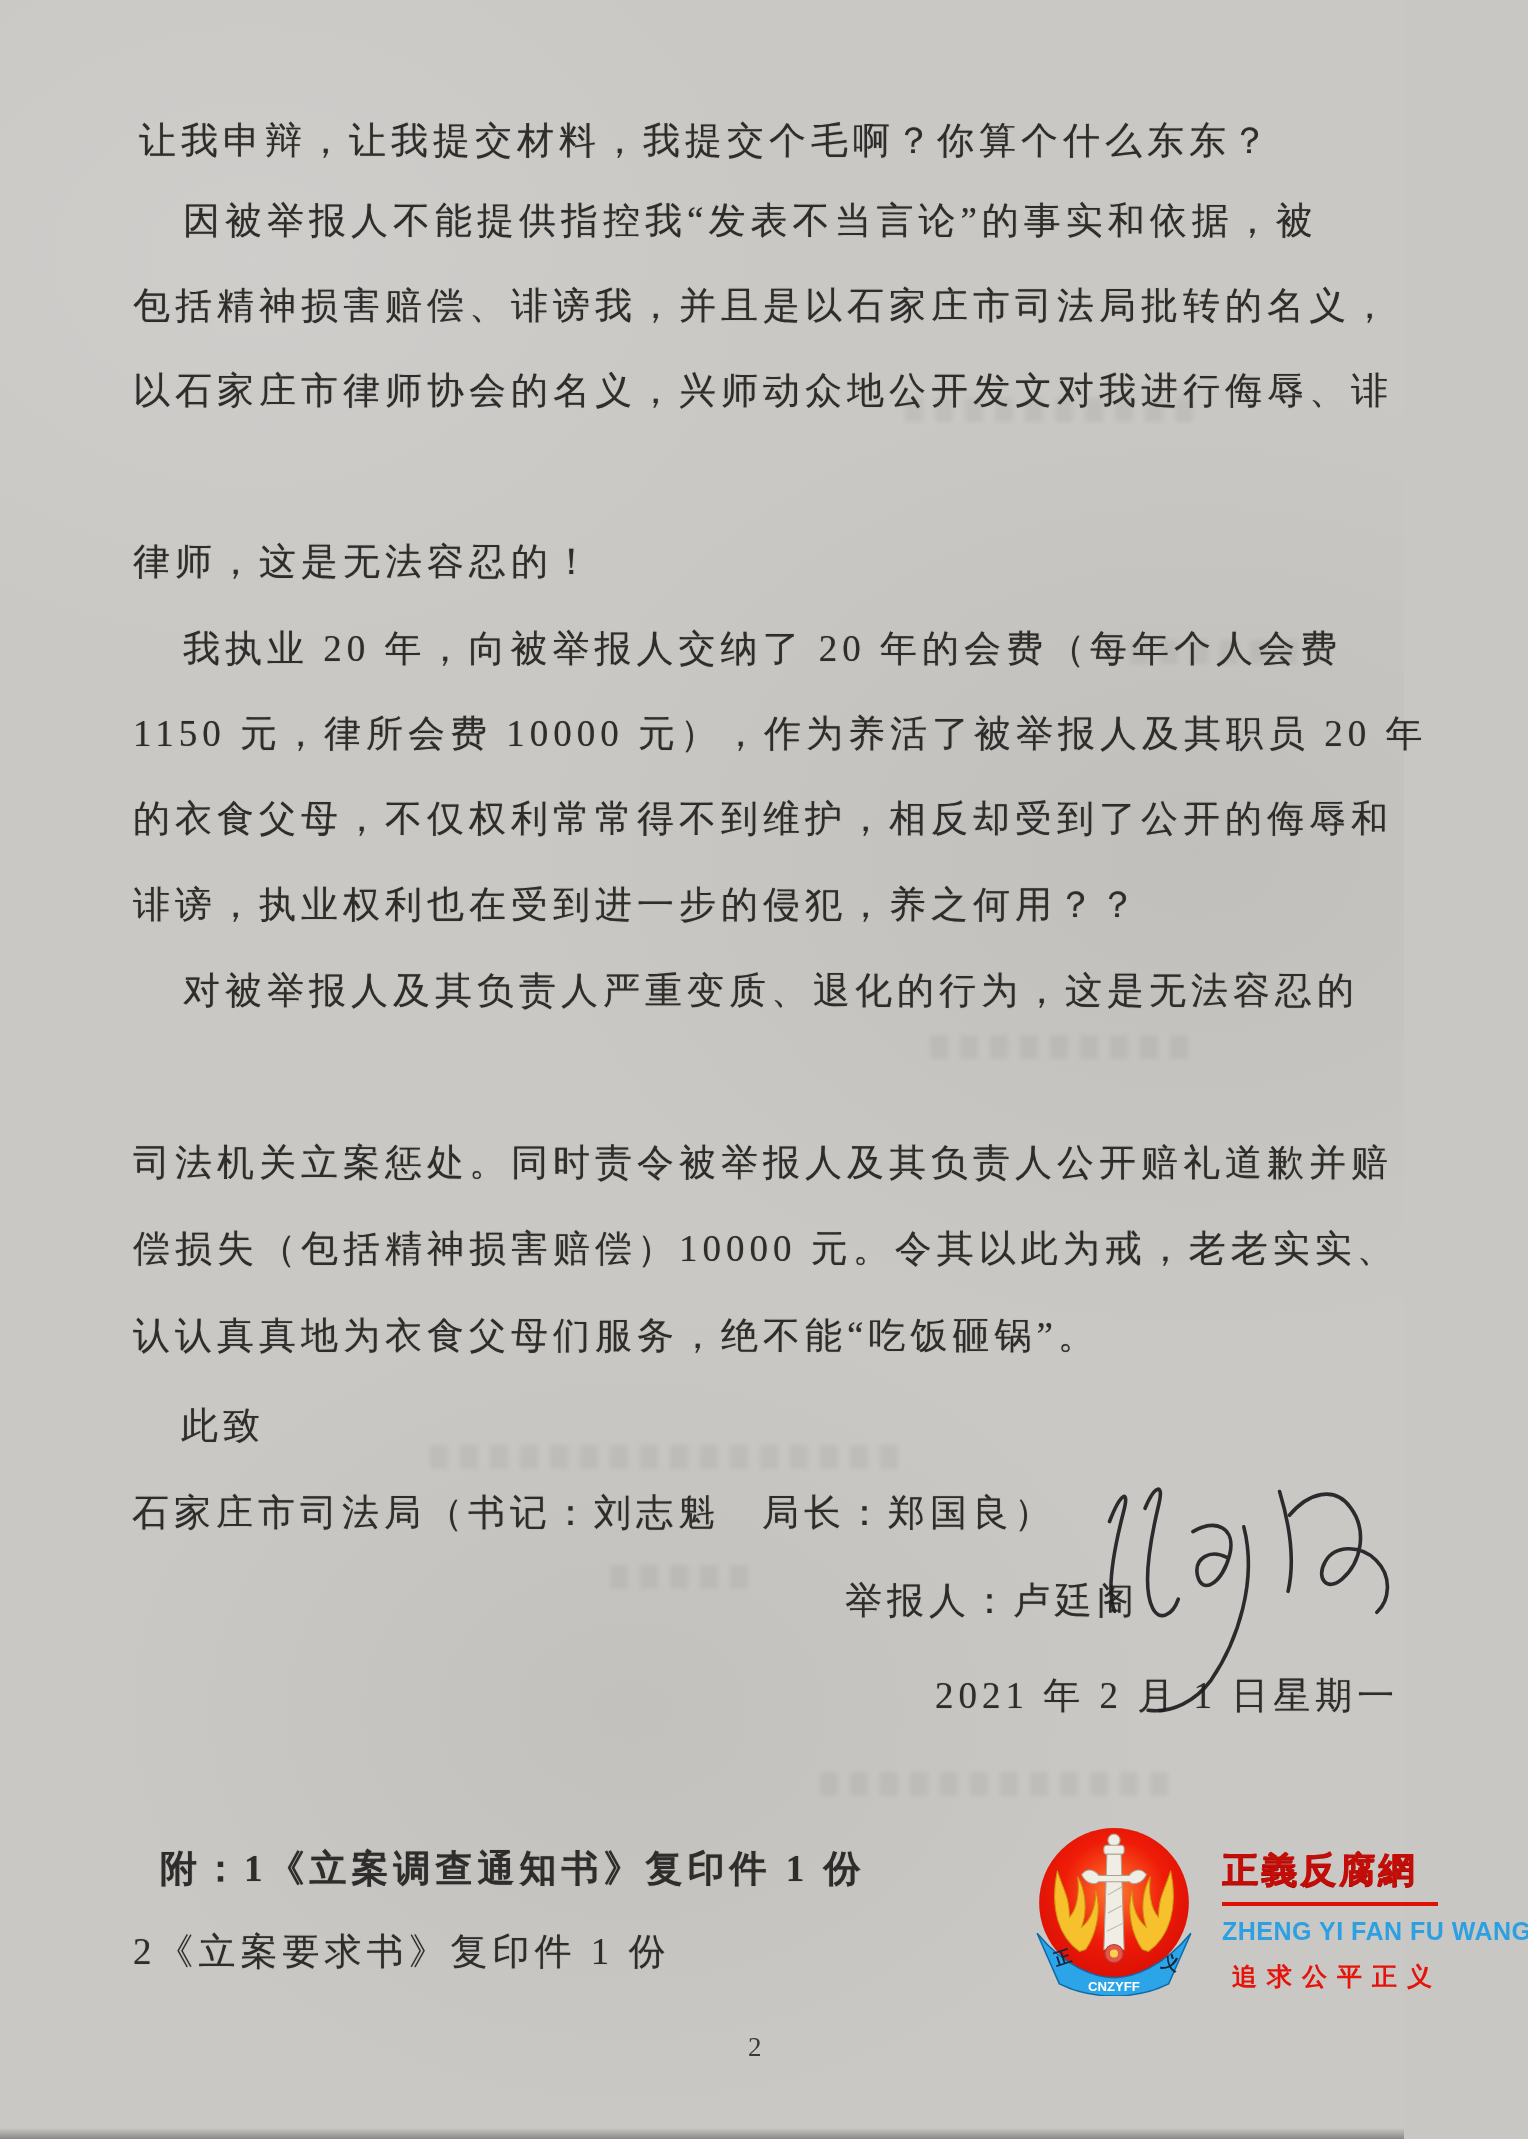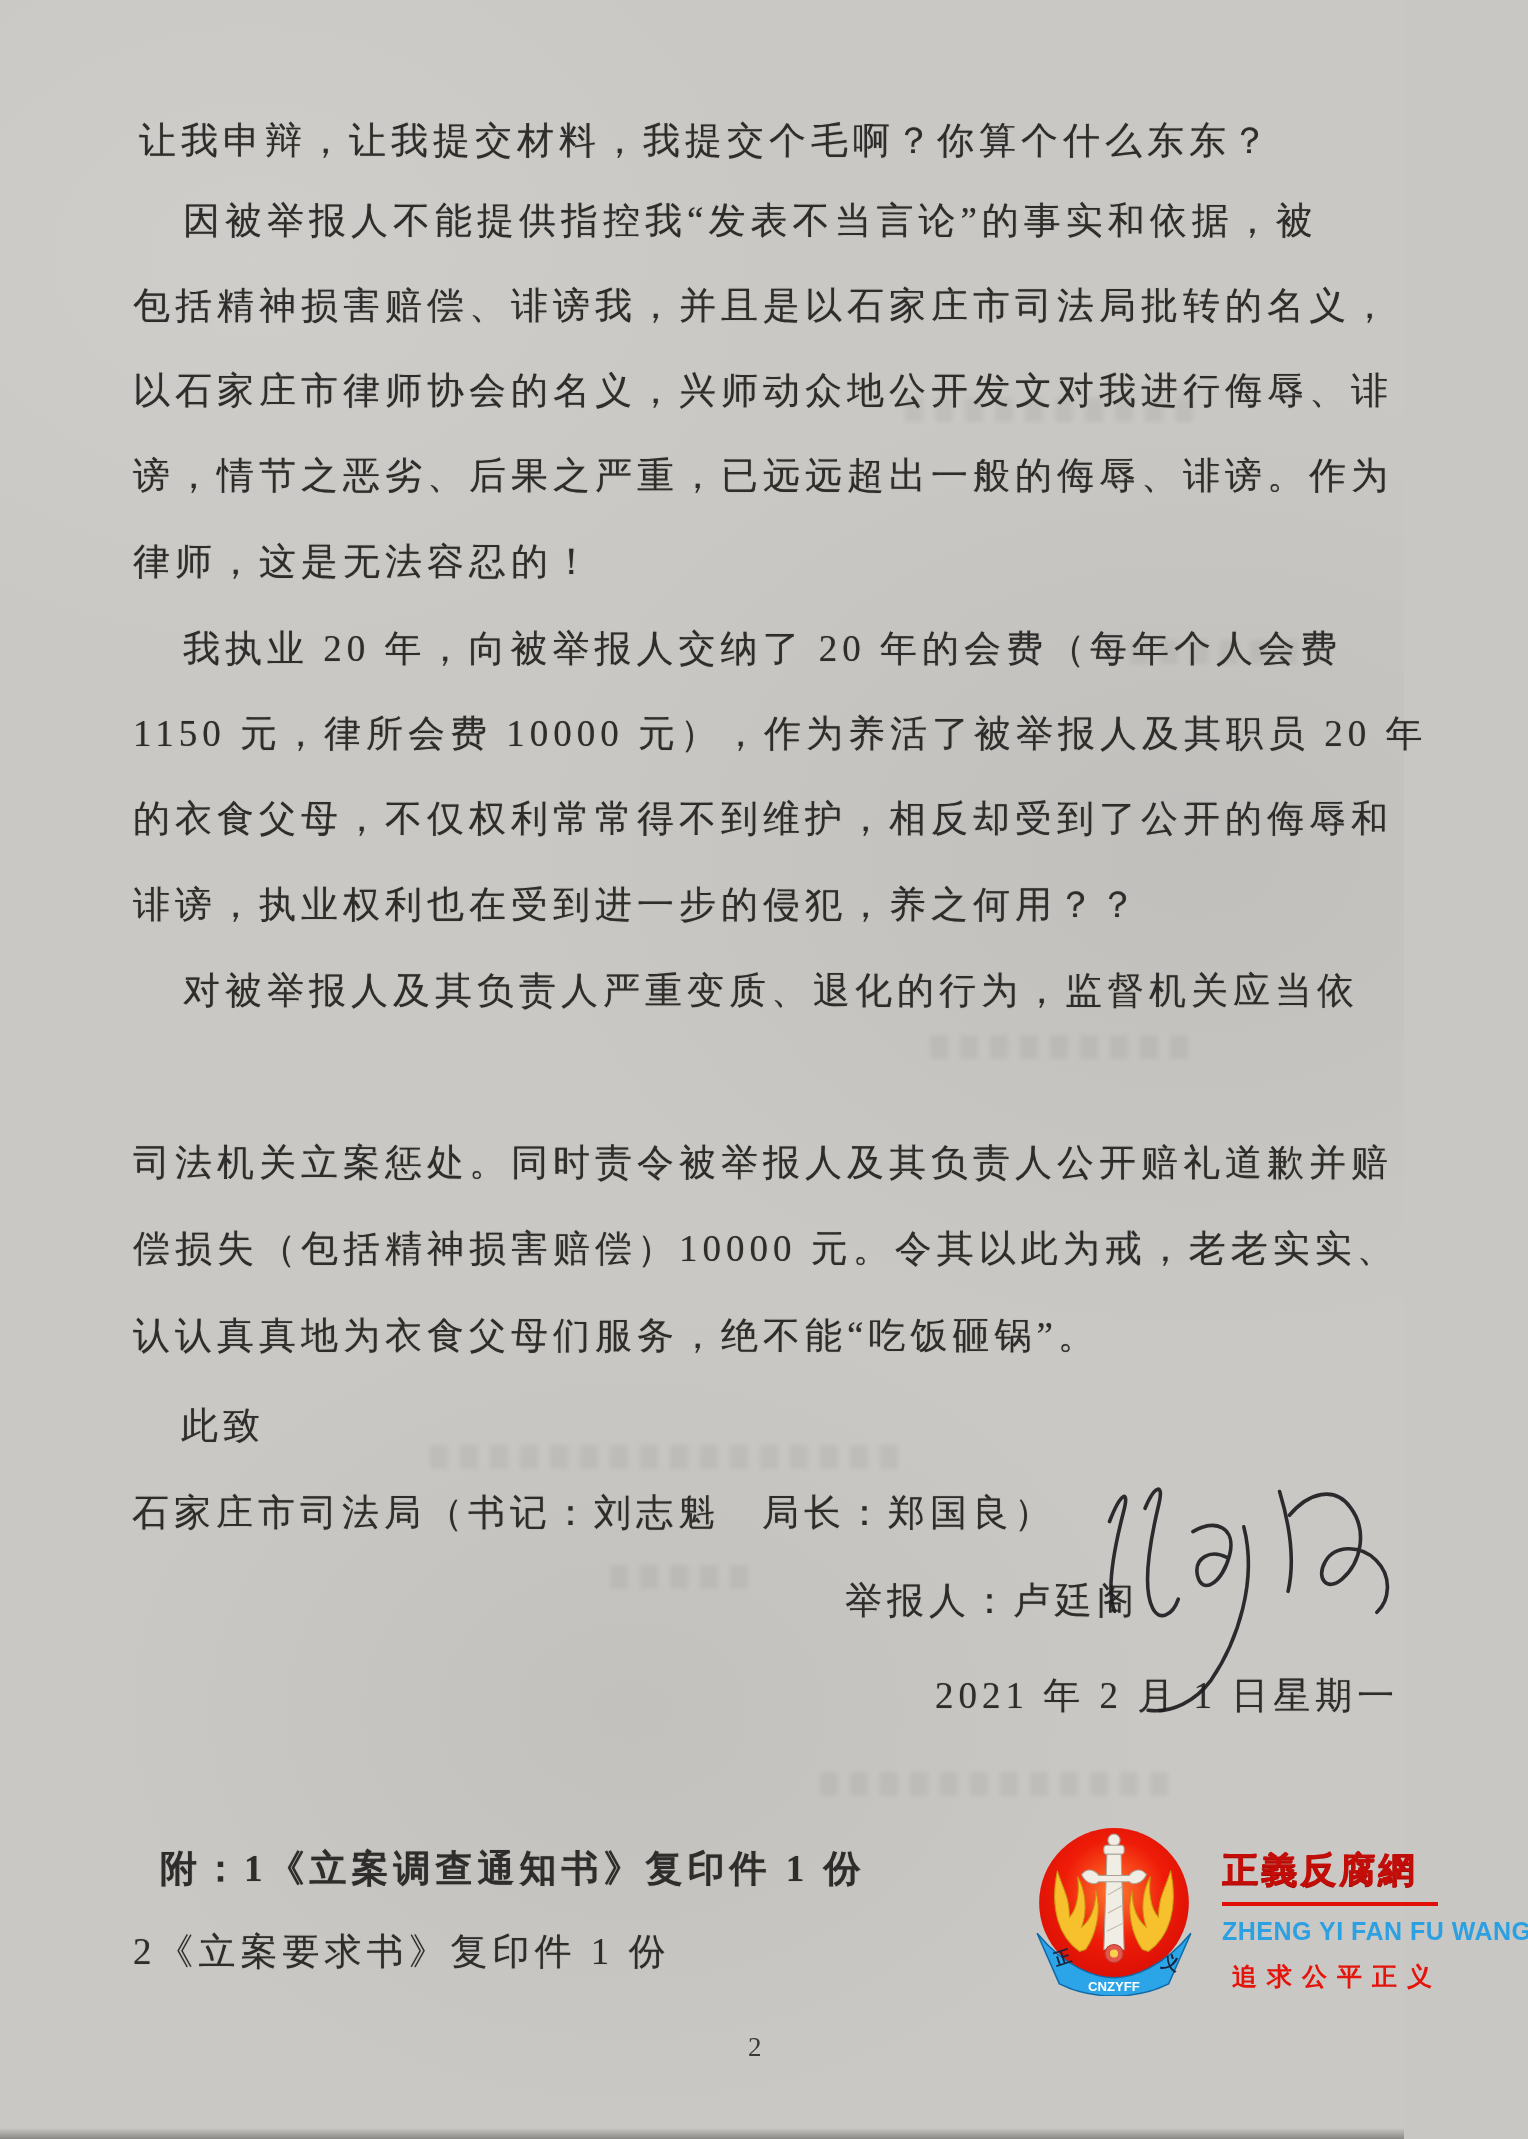--- a/index.html
+++ b/index.html
@@ -49,27 +49,26 @@
 </style>
 </head>
 <body>
 
 <div class="page">
 
   <div class="ln" style="top:120px;left:139px">让我申辩，让我提交材料，我提交个毛啊？你算个什么东东？</div>
   <div class="ln" style="top:200px;left:183px">因被举报人不能提供指控我“发表不当言论”的事实和依据，被</div>
   <div class="ln" style="top:285px;left:133px">包括精神损害赔偿、诽谤我，并且是以石家庄市司法局批转的名义，</div>
   <div class="ln" style="top:370px;left:133px">以石家庄市律师协会的名义，兴师动众地公开发文对我进行侮辱、诽</div>
-  <div class="ln" style="top:455px;left:133px">谤，情节之恶劣、后果之严重，已远远超出一般的侮辱、诽谤。作为</div>
   <div class="ln" style="top:541px;left:133px">律师，这是无法容忍的！</div>
   <div class="ln" style="top:628px;left:183px">我执业 20 年，向被举报人交纳了 20 年的会费（每年个人会费</div>
   <div class="ln" style="top:713px;left:133px">1150 元，律所会费 10000 元），作为养活了被举报人及其职员 20 年</div>
   <div class="ln" style="top:884px;left:133px">诽谤，执业权利也在受到进一步的侵犯，养之何用？？</div>
   <div class="ln" style="top:798px;left:133px">的衣食父母，不仅权利常常得不到维护，相反却受到了公开的侮辱和</div>
-  <div class="ln" style="top:970px;left:183px">对被举报人及其负责人严重变质、退化的行为，监督机关应当依</div>
+  <div class="ln" style="top:970px;left:183px">对被举报人及其负责人严重变质、退化的行为，这是无法容忍的</div>
   <div class="ln" style="top:1142px;left:133px">司法机关立案惩处。同时责令被举报人及其负责人公开赔礼道歉并赔</div>
   <div class="ln" style="top:1228px;left:133px">偿损失（包括精神损害赔偿）10000 元。令其以此为戒，老老实实、</div>
   <div class="ln" style="top:1315px;left:133px">认认真真地为衣食父母们服务，绝不能“吃饭砸锅”。</div>
   <div class="ln" style="top:1405px;left:181px">此致</div>
   <div class="ln" style="top:1492px;left:132px">石家庄市司法局（书记：刘志魁　局长：郑国良）</div>
   <div class="ln" style="top:1580px;left:845px">举报人：卢廷阁</div>
   <div class="ln" style="top:1675px;left:935px">2021 年 2 月 1 日星期一</div>
   <div class="ln" style="top:1848px;left:160px;font-weight:bold;">附：1《立案调查通知书》复印件 1 份</div>
   <div class="ln" style="top:1931px;left:133px">2《立案要求书》复印件 1 份</div>
 

